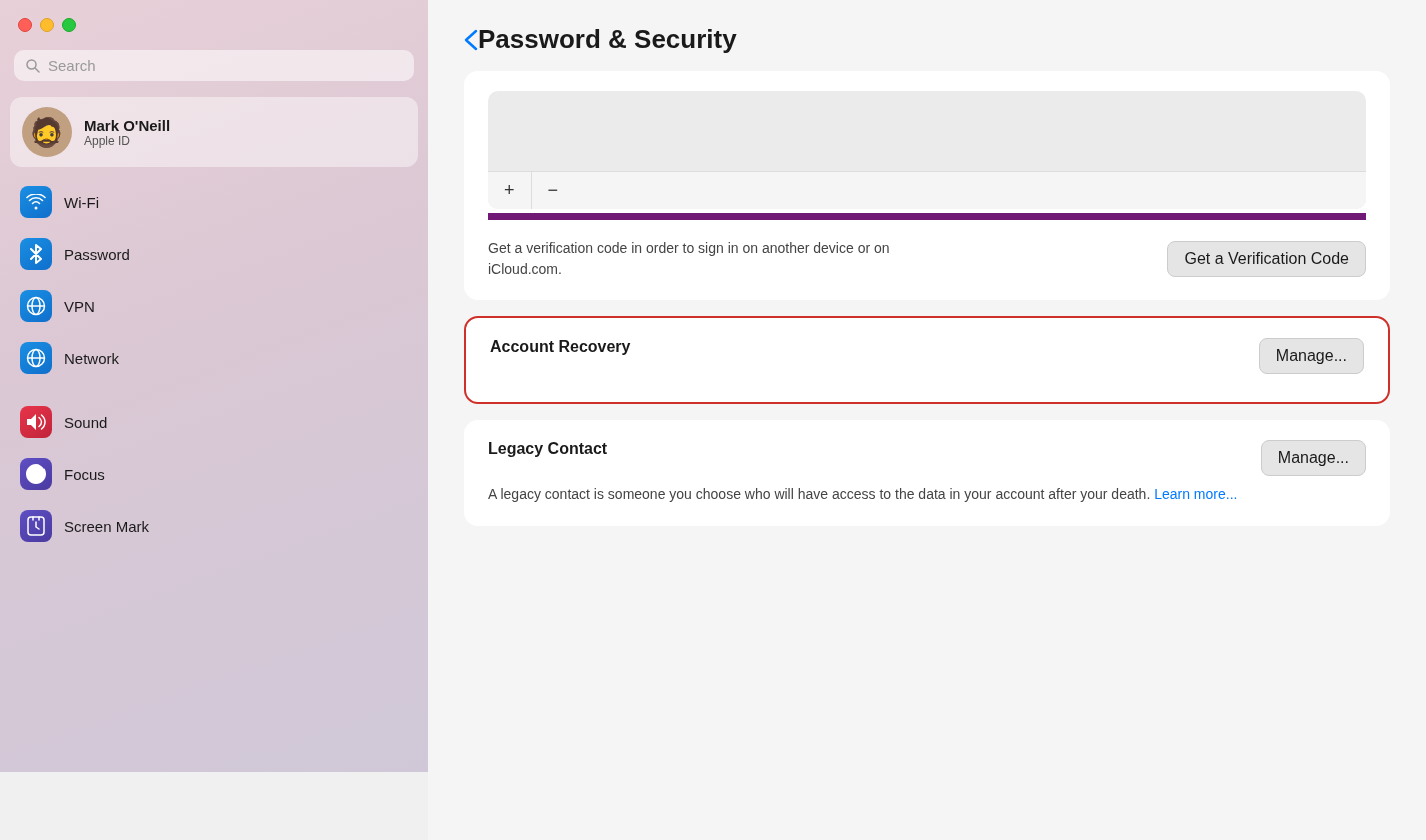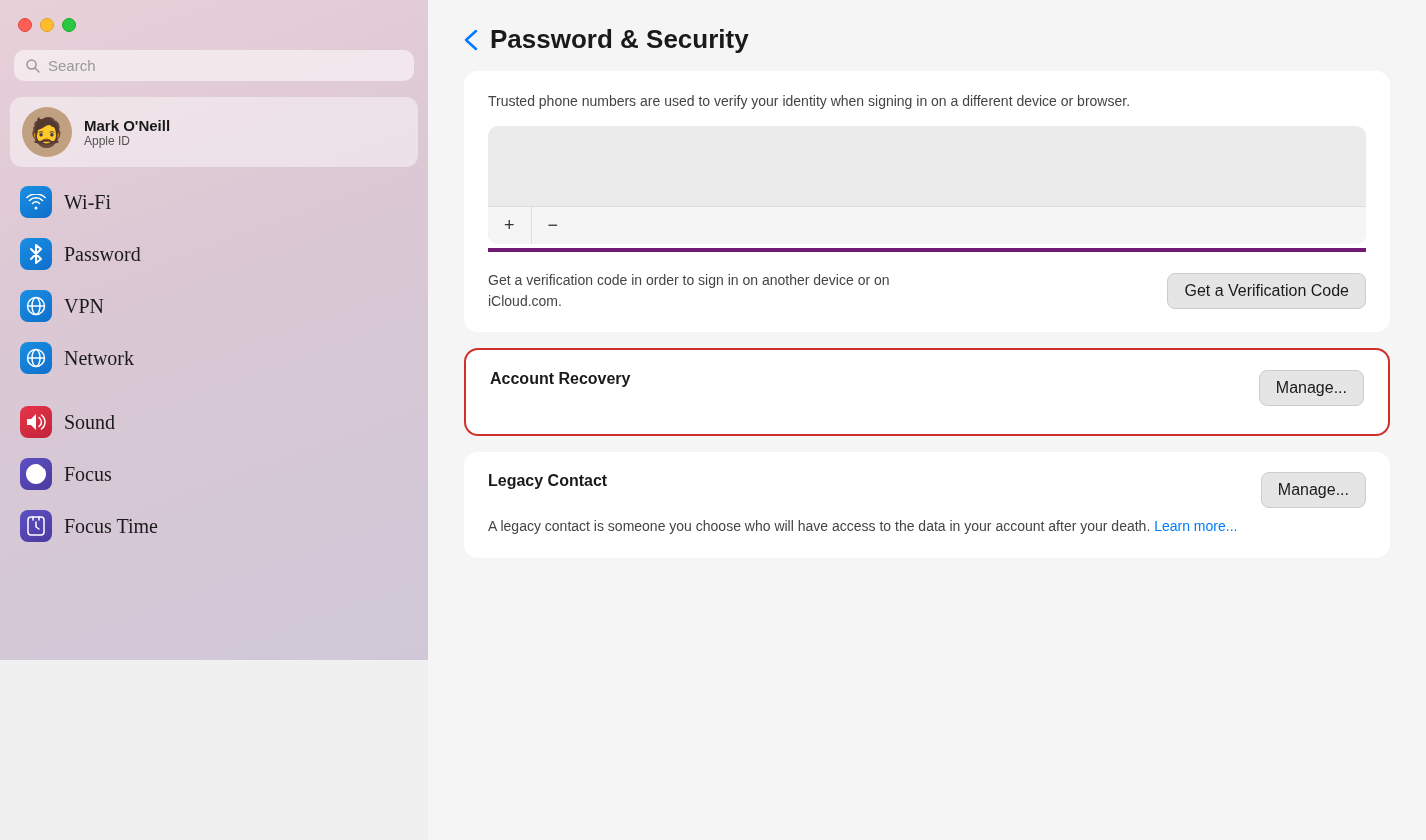--- a/index.html
+++ b/index.html
@@ -8,21 +8,21 @@
       background: #f0f0f0;
       width: 1426px;
       height: 840px;
       overflow: hidden;
       display: flex;
     }
 
     
     .sidebar {
       width: 428px;
-      height: 660px;
+      height: 772px;
       background: linear-gradient(160deg, #e8d0d8 0%, #dbc8d4 40%, #d0c8d8 100%);
       display: flex;
       flex-direction: column;
       flex-shrink: 0;
       position: relative;
     }
 
     .traffic-lights {
       display: flex;
       align-items: center;
@@ -108,23 +108,22 @@
       width: 32px;
       height: 32px;
       border-radius: 8px;
       display: flex;
       align-items: center;
       justify-content: center;
       flex-shrink: 0;
       font-size: 17px;
     }
     .sidebar-item-label {
-      font-size: 20px;
+      font-size: 15px;
       color: #1a1a1a;
-      font-family: Liberation Serif, serif;
     }
 
     .icon-wifi { background: linear-gradient(145deg, #1a8fe3, #0f6fcc); color: white; }
     .icon-bluetooth { background: linear-gradient(145deg, #1a8fe3, #0f6fcc); color: white; }
     .icon-network { background: linear-gradient(145deg, #1a8fe3, #0f6fcc); color: white; }
     .icon-vpn { background: linear-gradient(145deg, #1a8fe3, #0f6fcc); color: white; }
     .icon-notifications { background: linear-gradient(145deg, #e8344a, #c0243a); color: white; }
     .icon-sound { background: linear-gradient(145deg, #e8344a, #c0243a); color: white; }
     .icon-focus { background: linear-gradient(145deg, #5e4fc4, #4a3aa0); color: white; }
     .icon-screentime { background: linear-gradient(145deg, #5e4fc4, #4a3aa0); color: white; }
@@ -134,21 +133,20 @@
       flex: 1;
       height: 840px;
       background: #f5f5f5;
       overflow-y: auto;
       padding: 0;
     }
 
     .main-header {
       display: flex;
       align-items: center;
-      gap: 12px;
       padding: 24px 36px 16px 36px;
       background: #f5f5f5;
     }
     .back-button {
       background: none;
       border: none;
       cursor: pointer;
       font-size: 22px;
       color: #007aff;
       display: flex;
@@ -195,21 +193,21 @@
       border-right: 1px solid #ddd;
     }
     .phone-control-btn:last-child { border-right: none; }
 
     .verification-row {
       display: flex;
       align-items: center;
       justify-content: space-between;
       padding-top: 18px;
       margin-top: 4px;
-      border-top: 4px solid #701a75;
+      border-top: 7px solid #701a75;
     }
     .verification-desc {
       font-size: 14px;
       color: #444;
       line-height: 1.5;
       max-width: 430px;
     }
     .btn-default {
       background: #e5e5e5;
       border: 1px solid #ccc;
@@ -342,39 +340,38 @@
       <span class="sidebar-item-label">Focus</span>
     </li>
     <li class="sidebar-item">
       <div class="sidebar-item-icon icon-screentime">
         <svg width="18" height="20" viewBox="0 0 18 20" fill="none">
           <rect x="1" y="1" width="16" height="18" rx="3" stroke="white" stroke-width="1.5"></rect>
           <path d="M6 1v3M12 1v3" stroke="white" stroke-width="1.5" stroke-linecap="round"></path>
           <path d="M9 6v5l3 2" stroke="white" stroke-width="1.5" stroke-linecap="round" stroke-linejoin="round"></path>
         </svg>
       </div>
-      <span class="sidebar-item-label">Focus Time</span>
+      <span class="sidebar-item-label">Screen Mark</span>
     </li>
   </ul>
 </div>
 
 <div class="main-content">
   <div class="main-header">
     <button class="back-button">
       <svg width="14" height="22" viewBox="0 0 14 22" fill="none">
         <path d="M12 2L2 11L12 20" stroke="#007aff" stroke-width="2.5" stroke-linecap="round" stroke-linejoin="round"></path>
       </svg>
     </button>
     <h1 class="page-title">Password &amp; Security</h1>
   </div>
 
   <div class="content-area">
 
     <div class="section-card">
-      <p class="trusted-phone-desc">Trusted phone numbers are used to verify your identity when signing in on a different device or browser.</p>
       <div style="background:#ebebeb; border-radius:10px; overflow:hidden;">
         <div style="min-height:80px;"></div>
         <div class="phone-list-controls">
           <button class="phone-control-btn">+</button>
           <button class="phone-control-btn">−</button>
         </div>
       </div>
 
       <div class="verification-row">
         <p class="verification-desc">Get a verification code in order to sign in on another device or on iCloud.com.</p>

